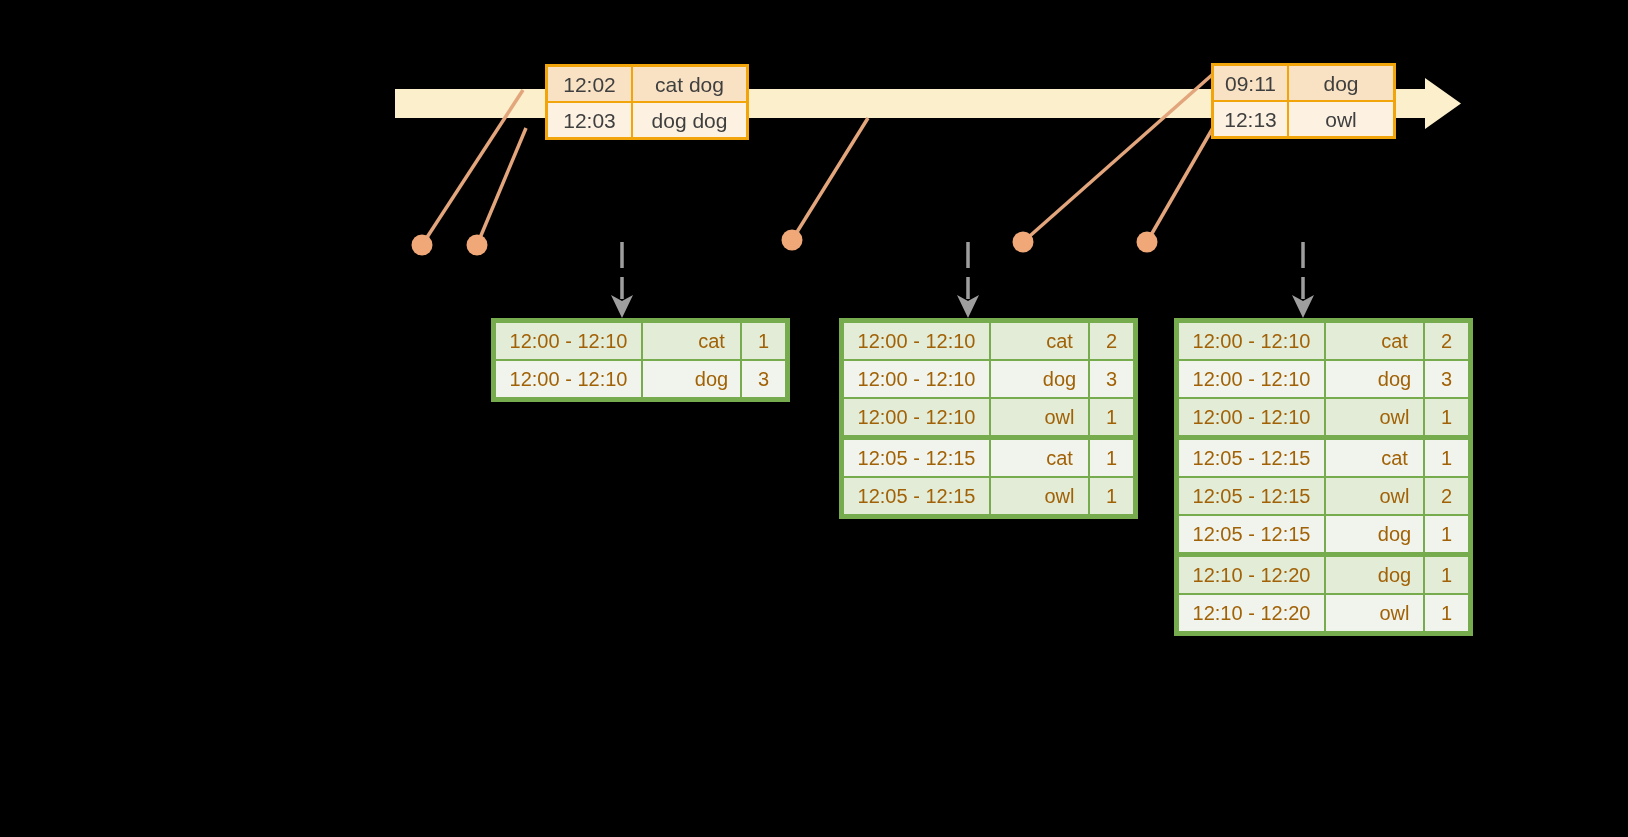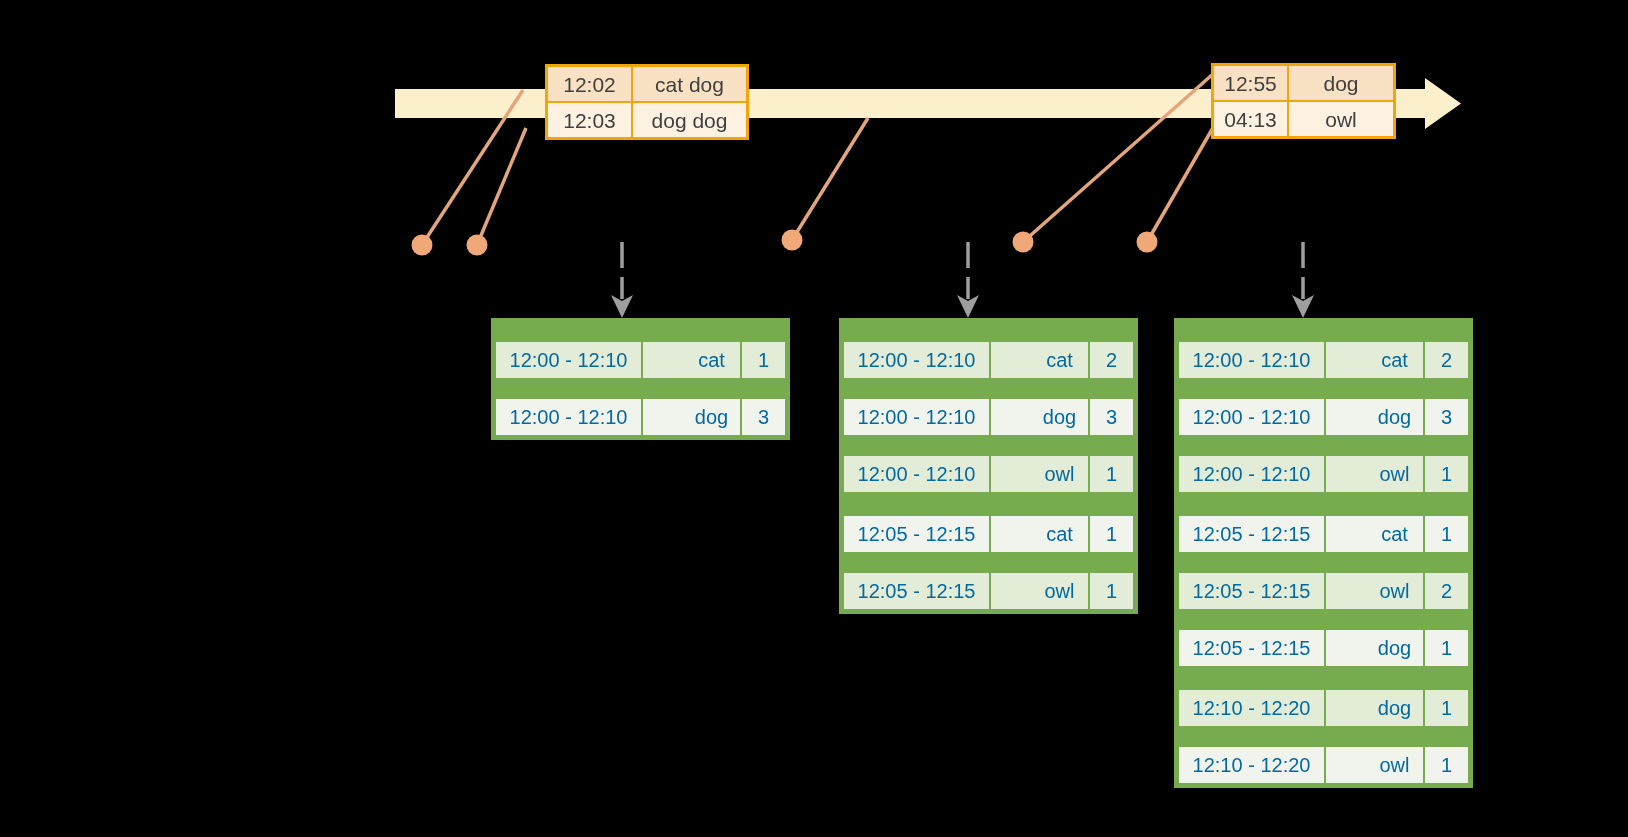--- a/index.html
+++ b/index.html
@@ -24,21 +24,21 @@
   #etable2 { left:865px;  top:84px; grid-template-columns:83px 113px; grid-auto-rows:33px; }
   #etable3 { left:1211px; top:63px; grid-template-columns:73px 104px; grid-auto-rows:34px; }
 
   
   .gtable { position:absolute; background:#76ab4e; padding:5px; }
   .grow { display:flex; gap:2px; margin-top:2px; }
   .grow:first-child { margin-top:0; }
   .grow.gsep { margin-top:5px; }
   .gcell {
     height:36px; display:flex; align-items:center; justify-content:center;
-    background:#f1f4ec; font-size:20px; color:#0369a1; line-height:1;margin-top:19px;
+    background:#f1f4ec; font-size:20px; color:#a16207; line-height:1;
   }
   .grow.dark .gcell { background:#e3ecd7; }
   .c-window { width:145px; }
   .c-word   { width:57px;padding-left:40px; }
   .c-count  { width:43px; }
   #gtable1 { left:491px;  top:318px; }
   #gtable2 { left:839px;  top:318px; }
   #gtable3 { left:1174px; top:318px; }
 </style>
 </head>
@@ -78,23 +78,23 @@
 
   <div class="etable" id="etable1">
     <div class="cell e-dark">12:02</div>
     <div class="cell e-dark">cat dog</div>
     <div class="cell e-light">12:03</div>
     <div class="cell e-light">dog dog</div>
   </div>
 
 
   <div class="etable" id="etable3">
-    <div class="cell e-dark">12:55</div>
+    <div class="cell e-dark">09:11</div>
     <div class="cell e-dark">dog</div>
-    <div class="cell e-light">04:13</div>
+    <div class="cell e-light">12:13</div>
     <div class="cell e-light">owl</div>
   </div>
 
   <div class="gtable" id="gtable1">
     <div class="grow dark">
       <div class="gcell c-window">12:00 - 12:10</div>
       <div class="gcell c-word">cat</div>
       <div class="gcell c-count">1</div>
     </div>
     <div class="grow">

